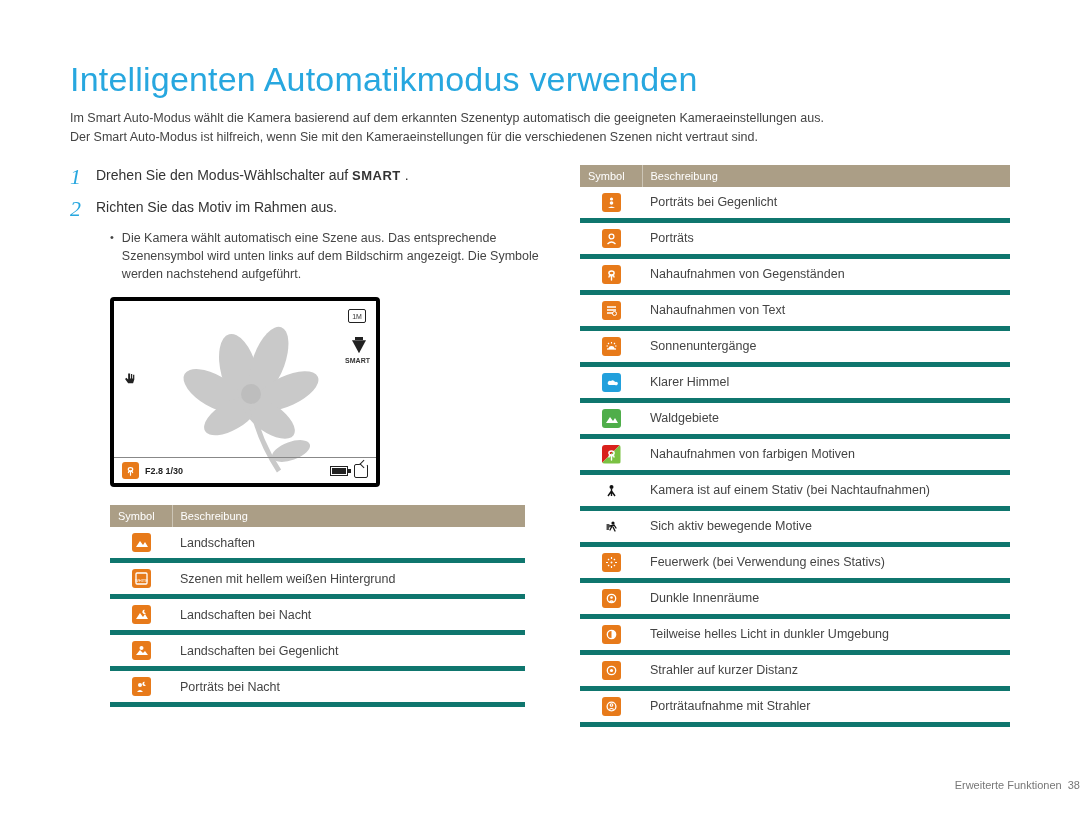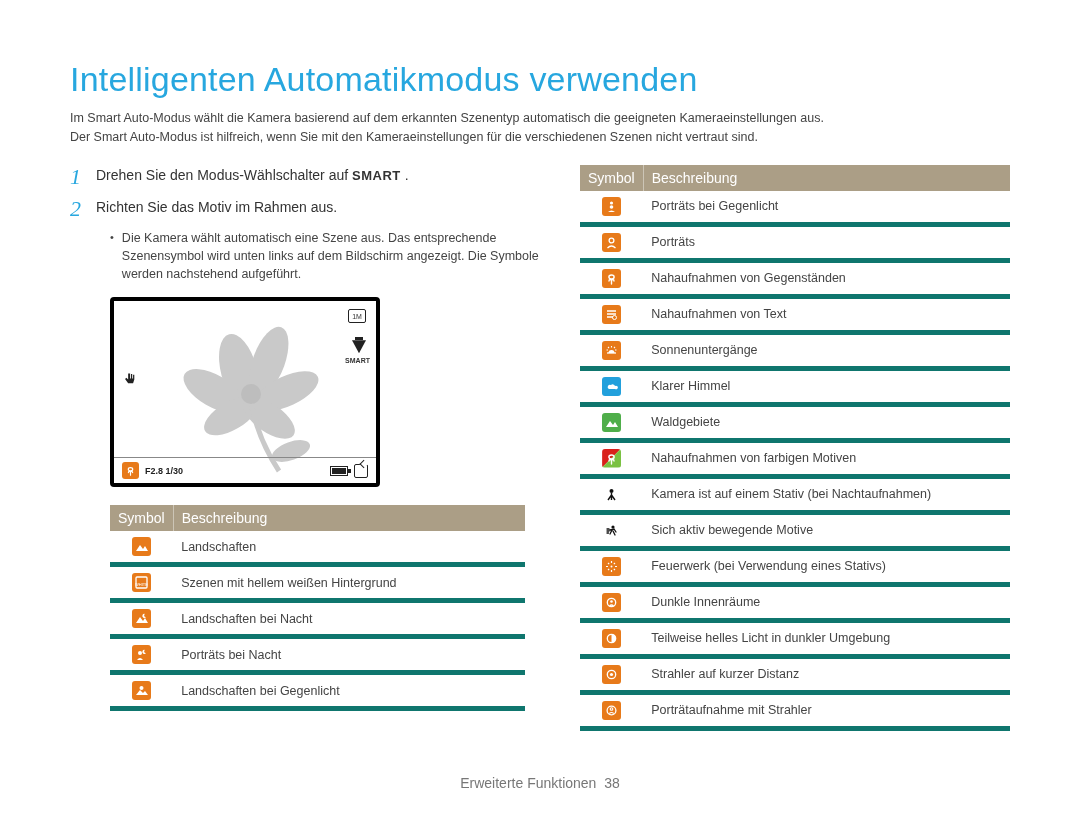--- a/index.html
+++ b/index.html
@@ -32,41 +32,41 @@
   .cam-bottom .batt { width: 18px; height: 10px; border:1.5px solid #222; position:relative;}
   .cam-bottom .batt::after { content:''; position:absolute; right:-4px; top:2px; width:3px; height:4px; background:#222; }
   .cam-bottom .batt::before { content:''; position:absolute; left:1px; top:1px; bottom:1px; width:14px; background:#222;}
   .cam-bottom .sd { width: 14px; height: 14px; border:1.5px solid #222; border-radius:2px 2px 2px 2px; position:relative;}
   .cam-bottom .sd::before { content:''; position:absolute; right:-1px; top:-1px; width:5px; height:5px; background:#fff; border-left:1.5px solid #222; border-bottom:1.5px solid #222; transform: rotate(45deg); transform-origin: top right;}
   .flower { position: absolute; left: 55px; top: 15px; width: 170px; height: 160px; }
   .hand-icon svg { width:16px; height:16px; }
 
   
   table { width: 100%; border-collapse: collapse; font-size: 12.5px; }
-  thead th { background: #ab9e86; color: #fff; font-weight: 400; text-align: left; padding: 5px 8px; font-size: 14px; }
+  thead th { background: #ab9e86; color: #fff; font-weight: 400; text-align: left; padding: 5px 8px; font-size: 11px; }
   thead th:first-child { width: 62px; border-right: 1px solid rgba(255,255,255,0.4); }
   tbody td { padding: 6px 8px; border-bottom: 5px solid #0f766e; vertical-align: middle; color:#444; }
   tbody td:first-child { text-align: center; width: 62px; }
   .left-table { margin-left: 40px; width: 415px; }
 
   
   .ibox { width: 19px; height: 19px; border-radius: 3px; display: inline-flex; align-items: center; justify-content: center; vertical-align: middle; }
   .ibox.orange { background: #e77a1a; }
   .ibox.blue { background: #22a0dc; }
   .ibox.green { background: #4fae4a; }
   .ibox.none { background: transparent; }
   .ibox svg { width: 13px; height: 13px; fill: #fff; }
   .ibox.none svg { fill: #111; }
   
   .dual { position: relative; width: 19px; height: 19px; display:inline-block; vertical-align:middle;}
   .dual .a { position:absolute; left:0; top:0; width:19px; height:19px; border-radius:3px; background:#d9201b; clip-path: polygon(0 0,100% 0,0 100%);}
   .dual .b { position:absolute; left:0; top:0; width:19px; height:19px; border-radius:3px; background:#7ac142; clip-path: polygon(100% 0,100% 100%,0 100%);}
   .dual svg { position:absolute; left:3px; top:3px; width:13px; height:13px; fill:#fff;}
 
-  .footer { position: absolute; bottom: 24px; left: 0; right: 0; text-align: center; font-size: 14px; color: #777; }
+  .footer { position: absolute; bottom: 24px; left: 0; right: 0; text-align: right; font-size: 11px; color: #777; }
 </style>
 </head>
 <body>
 
 <svg width="0" height="0" style="position:absolute">
   <defs>
     <g id="i-landscape">
         <path d="M1 11 L5 5 L8 9 L10 6 L13 11 Z"></path>
       </g>
     <g id="i-white">
@@ -241,32 +241,32 @@
               <td><span class="ibox orange">
                   <svg viewBox="0 0 13 13">
                     <use href="#i-night-landscape"></use>
                   </svg>
                 </span></td>
               <td>Landschaften bei Nacht</td>
             </tr>
             <tr>
               <td><span class="ibox orange">
                   <svg viewBox="0 0 13 13">
+                    <use href="#i-backlight-landscape"></use>
+                  </svg>
+                </span></td>
+              <td>Landschaften bei Gegenlicht</td>
+            </tr>
+            <tr>
+              <td><span class="ibox orange">
+                  <svg viewBox="0 0 13 13">
                     <use href="#i-night-portrait"></use>
                   </svg>
                 </span></td>
               <td>Porträts bei Nacht</td>
-            </tr>
-            <tr>
-              <td><span class="ibox orange">
-                  <svg viewBox="0 0 13 13">
-                    <use href="#i-backlight-landscape"></use>
-                  </svg>
-                </span></td>
-              <td>Landschaften bei Gegenlicht</td>
             </tr>
           </tbody>
       </table>
 
     </div>
 
     <div class="col-right">
       <table>
         <thead>
           <tr>

